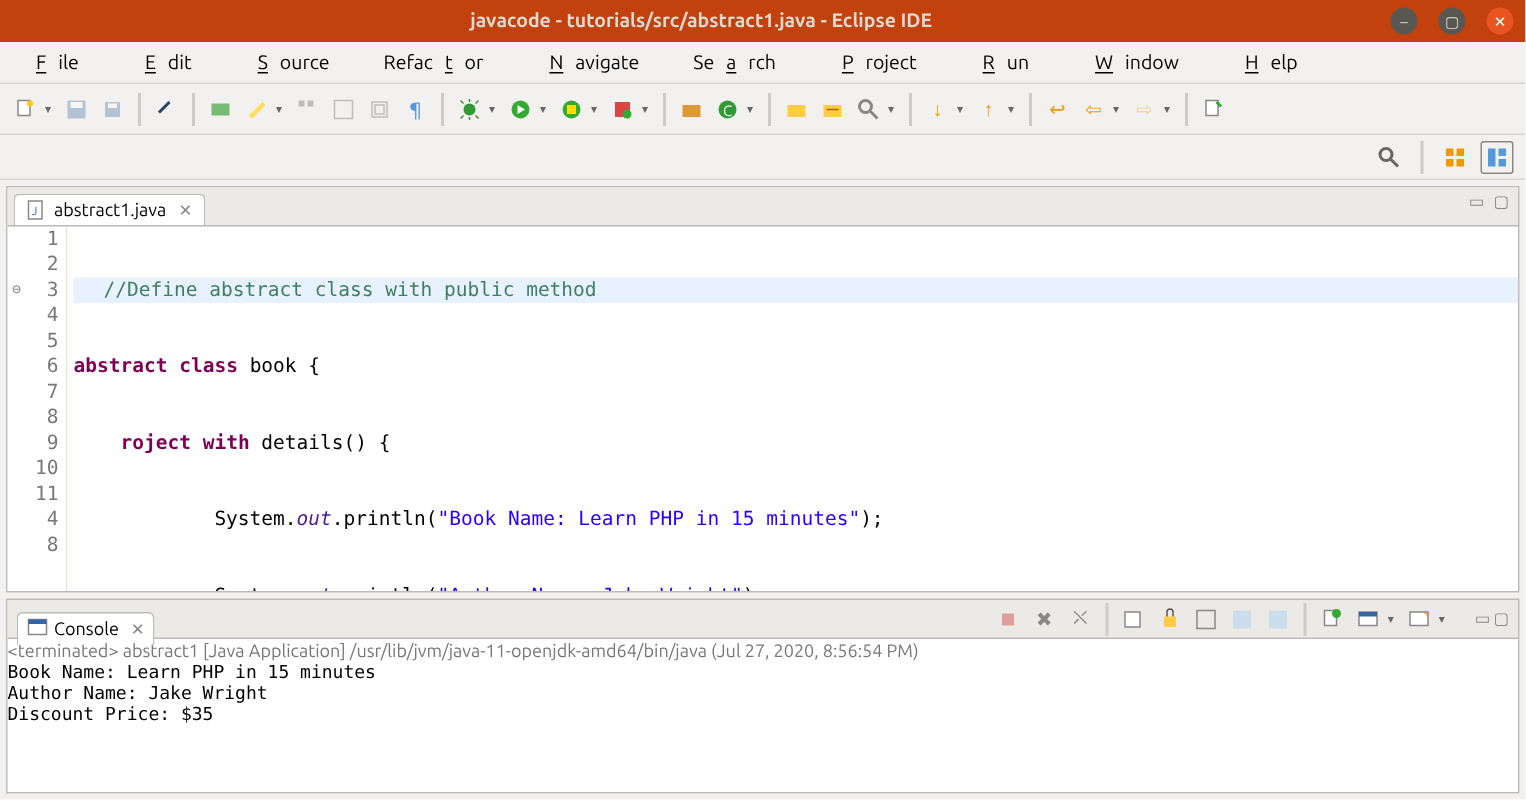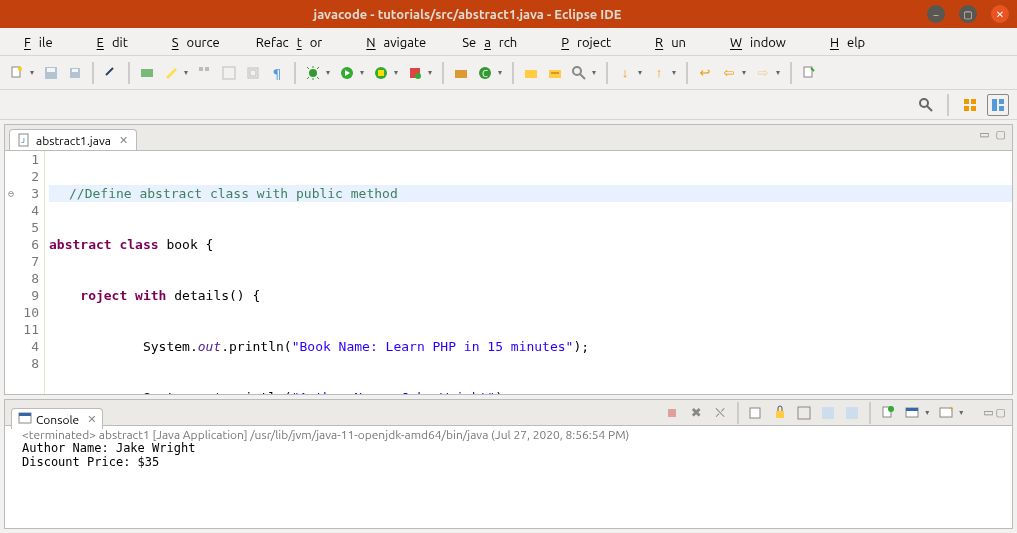--- a/index.html
+++ b/index.html
@@ -32,21 +32,21 @@
   .code-line { height: 17px; }
   .hl { background: #e8f2fe; }
   .kw { color: #7f0055; font-weight: bold; }
   .cm { color: #3f7f5f; padding-left: 20px; }
   .st { color: #2a00ff; }
   .fd { color: #4c1d95; font-style: italic; }
   .console-pane { height: 130px; background: #fff; margin: 0 4px 4px 4px; border: 1px solid #bbb; display: flex; flex-direction: column; }
   .console-header { height: 26px; background: #eceae6; border-bottom: 1px solid #bbb; display: flex; align-items: center; padding: 0 6px; }
   .console-tab { background: #fff; border: 1px solid #bbb; border-bottom: none; border-top-left-radius: 4px; border-top-right-radius: 4px; padding: 2px 6px; display: flex; align-items: center; gap: 4px; font-size: 12px; margin-top: 12px; }
   .console-tools { margin-left: auto; display: flex; gap: 2px; align-items: center; }
-  .console-body { flex: 1; padding: 2px 17px; font-size: 12px; overflow: hidden; }
+  .console-body { flex: 1; padding: 2px 0; font-size: 12px; overflow: hidden; }
   .console-term { color: #777; font-size: 12px; }
   .console-out { font-family: "DejaVu Sans Mono", monospace; font-size: 12px; white-space: pre; color: #000; }
   .icon-svg { width: 16px; height: 16px; }
 </style>
 </head>
 <body>
 
 <div class="titlebar">
   <div class="title">javacode - tutorials/src/abstract1.java - Eclipse IDE</div>
   <div class="win-controls">
@@ -352,16 +352,17 @@
           </svg>
         </div>
       <div class="tb-drop">▾</div>
       <div style="width:12px"></div>
       <span style="cursor:pointer;color:#888;font-size:11px">▭</span>
       <span style="cursor:pointer;color:#888;font-size:11px">▢</span>
     </div>
   </div>
   <div class="console-body">
     <div class="console-term">&lt;terminated&gt; abstract1 [Java Application] /usr/lib/jvm/java-11-openjdk-amd64/bin/java (Jul 27, 2020, 8:56:54 PM)</div>
+    <div class="console-out">Book Name: Learn PHP in 15 minutes</div>
     <div class="console-out">Author Name: Jake Wright</div>
     <div class="console-out">Discount Price: $35</div>
   </div>
 </div>
 
 </body></html>

